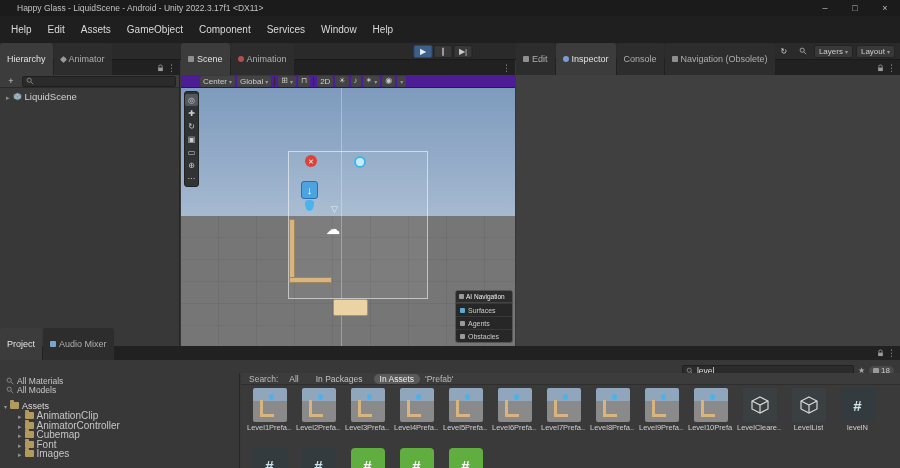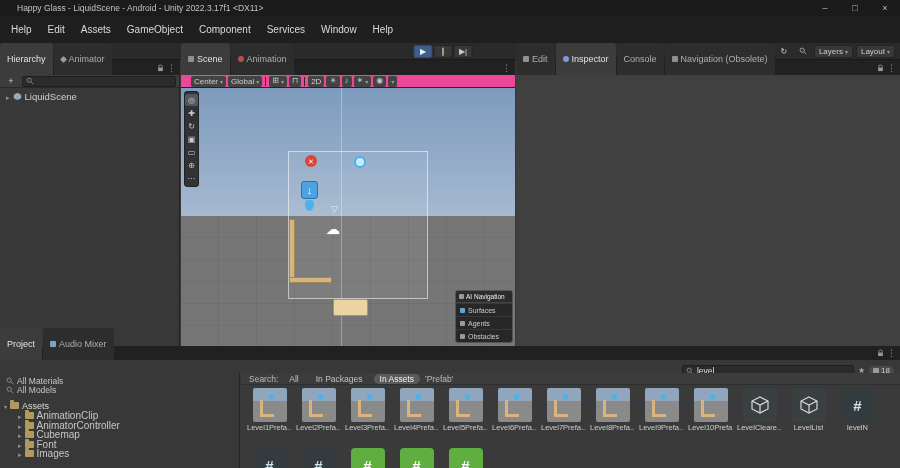--- a/index.html
+++ b/index.html
@@ -52,22 +52,22 @@
   .search-box input{flex:1;min-width:0;background:transparent;border:none;outline:none;
     color:#dddddd;font-size:8.5px;font-family:"Liberation Sans",sans-serif}
   .mag{width:8px;height:8px;flex:0 0 auto;display:block}
   .tree{padding-top:3px}
   .tree-row{height:11px;display:flex;align-items:center;gap:3px;padding-left:6px;
     font-size:9.5px;color:#d2d2d2;white-space:nowrap}
   .cube-svg{width:9px;height:9px;display:block;flex:0 0 auto}
 
   
   .center-panel{position:absolute;left:181px;top:75px;width:334px;height:271px;background:#333333}
-  .scene-toolbar{height:13px;background:#ec4899;border-bottom:1px solid #232323;display:flex;
-    align-items:center;gap:2px;padding:0 10px;font-size:8px;color:#c6c6c6}
+  .scene-toolbar{height:13px;background:#4c1d95;border-bottom:1px solid #232323;display:flex;
+    align-items:center;gap:2px;padding:0 19px;font-size:8px;color:#c6c6c6}
   .st-btn{height:11px;background:#434343;border-radius:2px;padding:0 3px;display:flex;
     align-items:center;gap:2px;font-size:8px;color:#cfcfcf;white-space:nowrap}
   .st-ic{font-size:8px;line-height:1;color:#c6c6c6}
   .st-sep{width:1px;height:9px;background:#2a2a2a;margin:0 1px}
   .scene-canvas{position:absolute;left:0;top:13px;right:0;bottom:0;overflow:hidden}
   .sky{position:absolute;left:0;right:0;top:0;height:128px;
     background:linear-gradient(#7e9bbd,#93abc8 55%,#a6bad0)}
   .ground{position:absolute;left:0;right:0;top:128px;bottom:0;background:#767676;
     background-image:repeating-linear-gradient(to right,transparent 0 37px,rgba(0,0,0,.06) 37px 38px),
       repeating-linear-gradient(to bottom,transparent 0 21px,rgba(0,0,0,.05) 21px 22px)}

